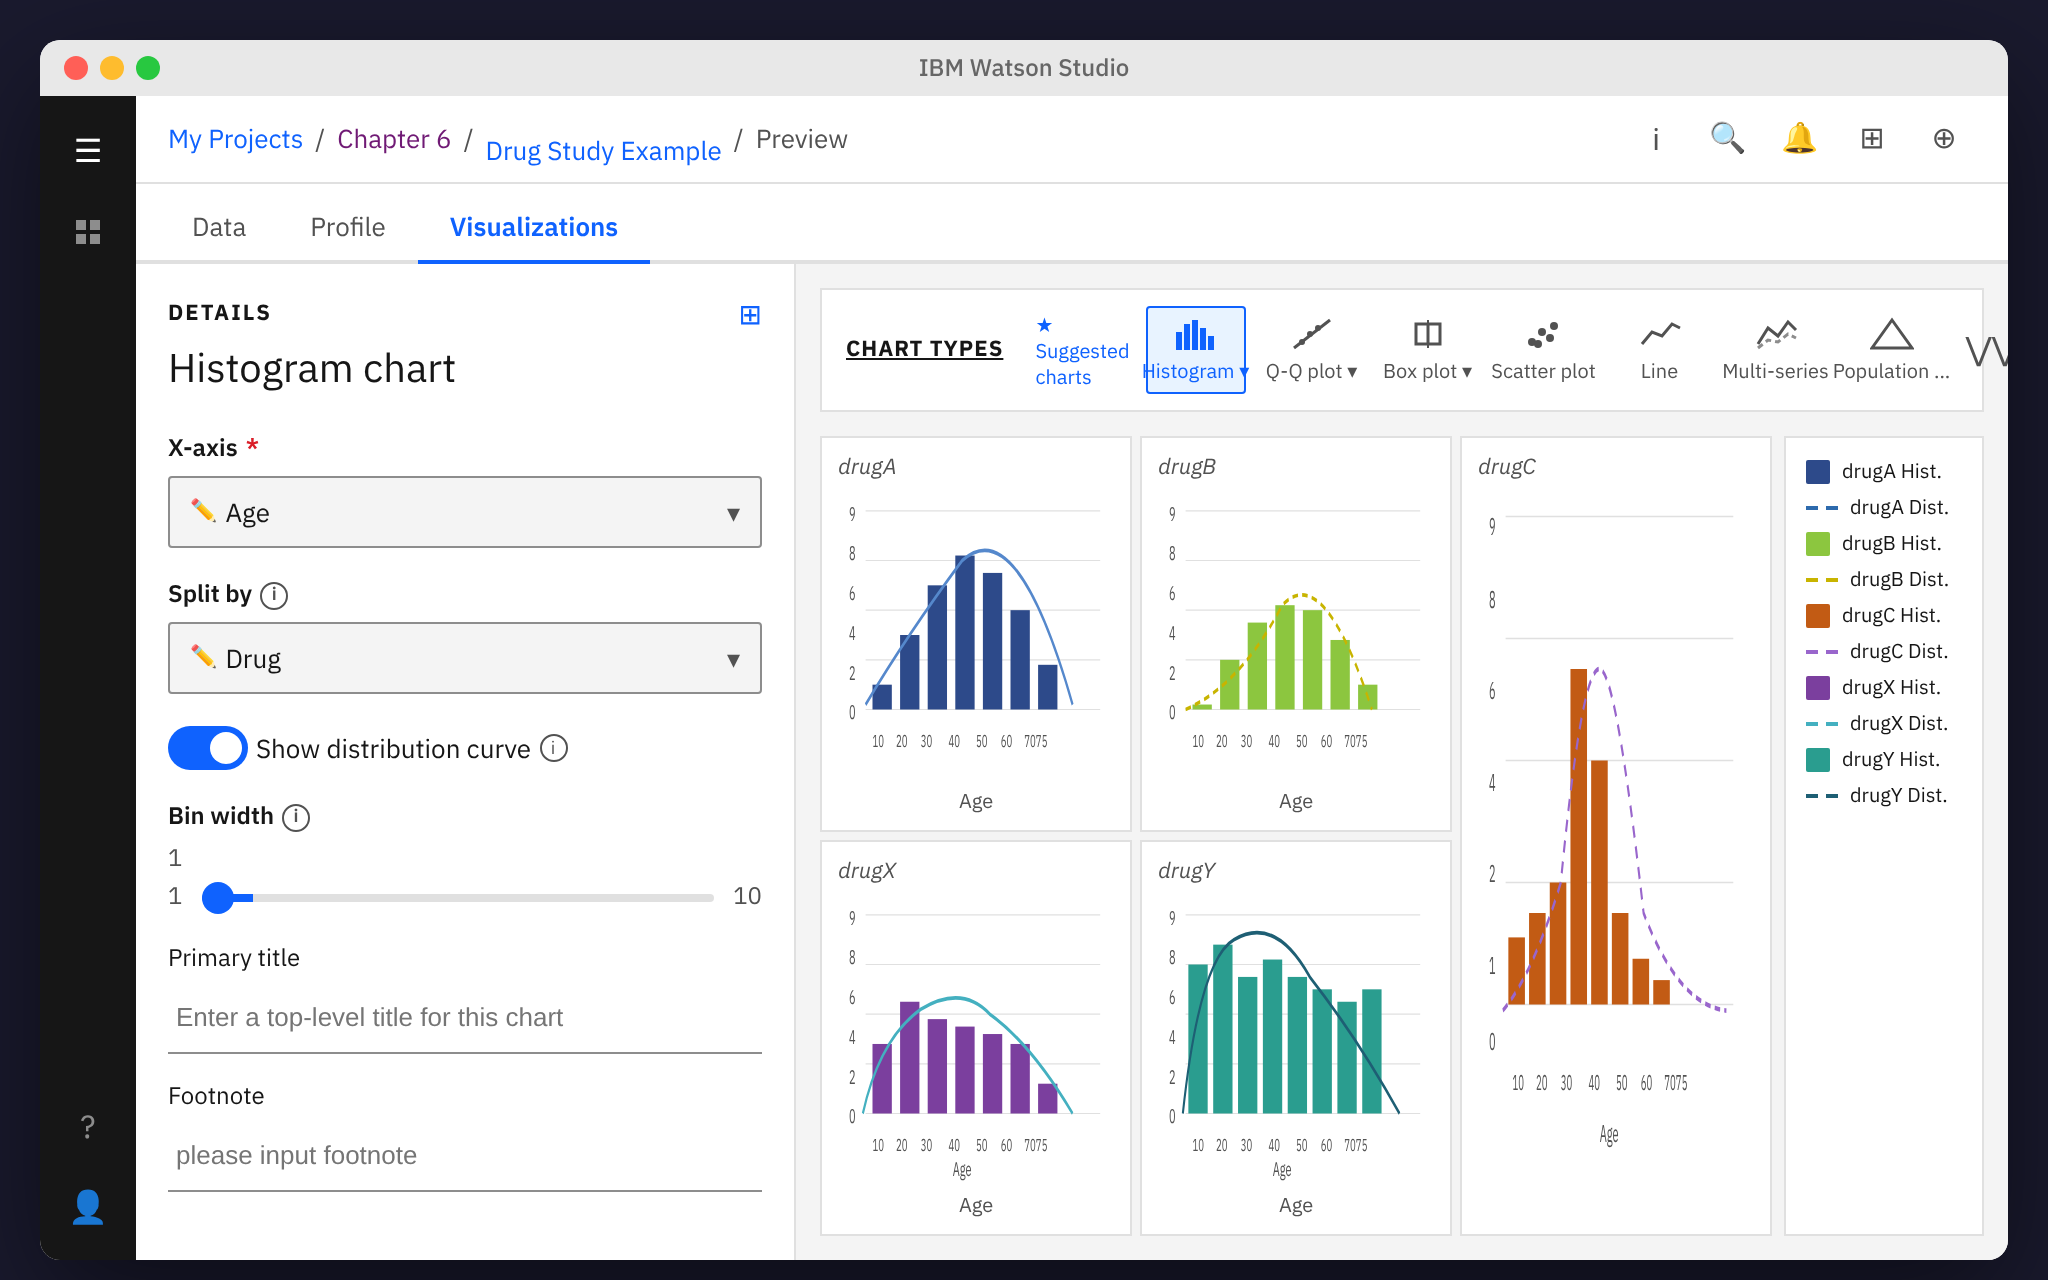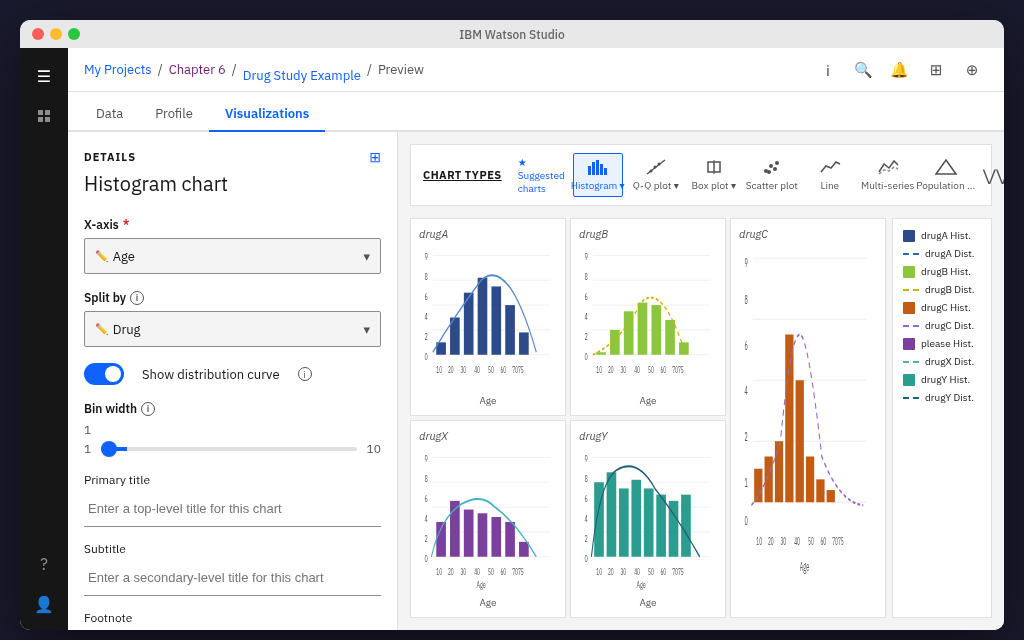--- a/index.html
+++ b/index.html
@@ -192,21 +192,21 @@
       color: #161616;
       cursor: pointer;
       margin-bottom: 16px;
       border-radius: 2px;
     }
     .select-field .icon-pencil { color: #0f62fe; font-size: 11px; margin-right: 4px; }
     .select-field .chevron { color: #525252; }
     .toggle-row {
       display: flex;
       align-items: center;
-      gap: 18px;
+      gap: 4px;
       margin-bottom: 16px;
     }
     .toggle {
       width: 40px; height: 22px;
       background: #0f62fe;
       border-radius: 11px;
       position: relative;
       cursor: pointer;
     }
     .toggle::after {
@@ -502,24 +502,20 @@
               <input type="range" class="slider" min="1" max="10" value="1" style="">
               <span class="slider-max">10</span>
             </div>
           </div>
 
           <div class="text-field-group">
             <div class="text-field-label">Primary title</div>
             <input type="text" class="text-input" placeholder="Enter a top-level title for this chart" style="">
           </div>
 
-          <div class="text-field-group">
-            <div class="text-field-label">Subtitle</div>
-            <input type="text" class="text-input" placeholder="Enter a secondary-level title for this chart" style="">
-          </div>
 
           <div class="text-field-group">
             <div class="text-field-label">Footnote</div>
             <input type="text" class="text-input" placeholder="please input footnote" style="">
           </div>
         </div>
 
         <div class="chart-panel">
 
           <div class="chart-types-bar">
@@ -805,21 +801,21 @@
                   <div class="legend-item">
                     <div class="legend-color" style="background: rgb(194, 91, 20);"></div>
                     <span>drugC Hist.</span>
                   </div>
                   <div class="legend-item">
                     <div class="legend-line" style="background: none; border-top: 2px dashed rgb(153, 102, 204); height: 0px;"></div>
                     <span>drugC Dist.</span>
                   </div>
                   <div class="legend-item">
                     <div class="legend-color" style="background: rgb(123, 63, 158);"></div>
-                    <span>please Hist.</span>
+                    <span>drugX Hist.</span>
                   </div>
                   <div class="legend-item">
                     <div class="legend-line" style="background: none; border-top: 2px dashed rgb(68, 176, 192); height: 0px;"></div>
                     <span>drugX Dist.</span>
                   </div>
                   <div class="legend-item">
                     <div class="legend-color" style="background: rgb(42, 157, 143);"></div>
                     <span>drugY Hist.</span>
                   </div>
                   <div class="legend-item">

